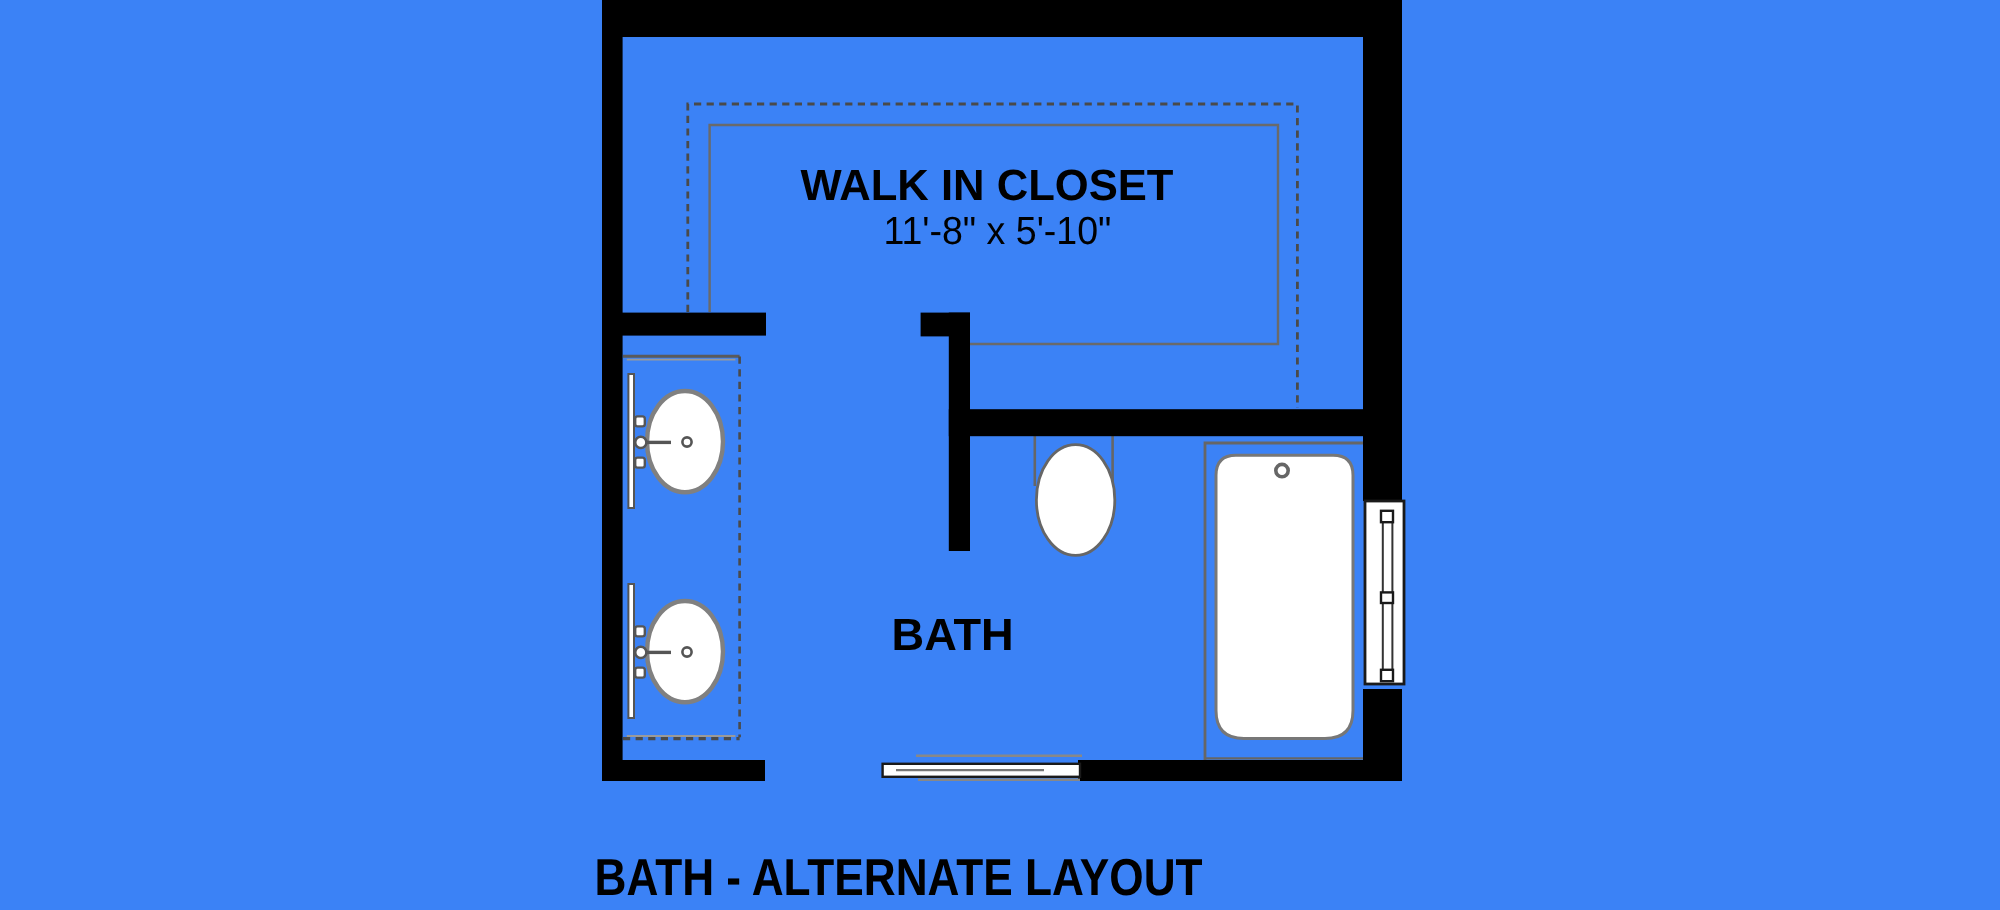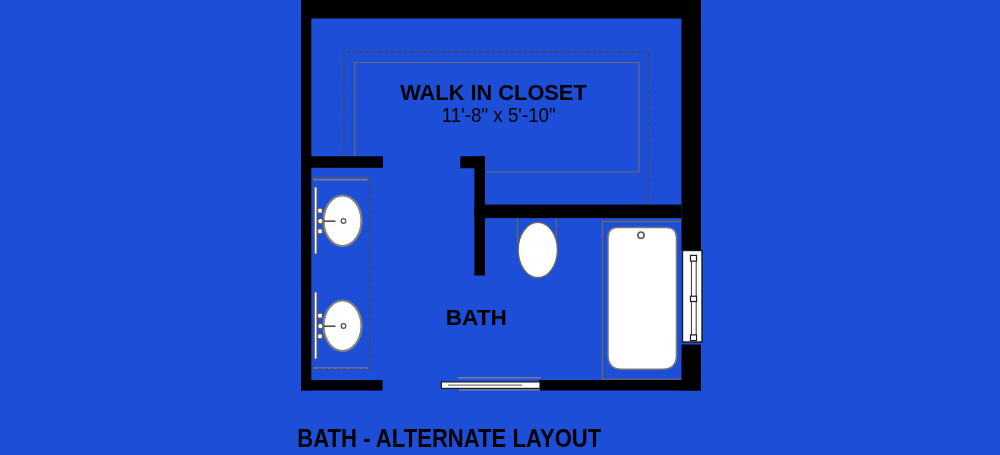--- a/index.html
+++ b/index.html
@@ -1,16 +1,16 @@
 <!DOCTYPE html>
 <html><head>
 <meta charset="utf-8">
 <style>
   html,body{margin:0;padding:0;background:#ffffff;}
-  .page{position:relative;width:1000px;height:455px;background:#1d4ed8;overflow:hidden;}
+  .page{position:relative;width:1000px;height:455px;background:#3b82f6;overflow:hidden;}
   svg{display:block;}
   text{font-family:"Liberation Sans", sans-serif;fill:#000;}
 </style>
 </head>
 <body>
 <div class="page">
 <svg width="1000" height="455" viewBox="0 0 1000 455" xmlns="http://www.w3.org/2000/svg">
 
 <g>
 

